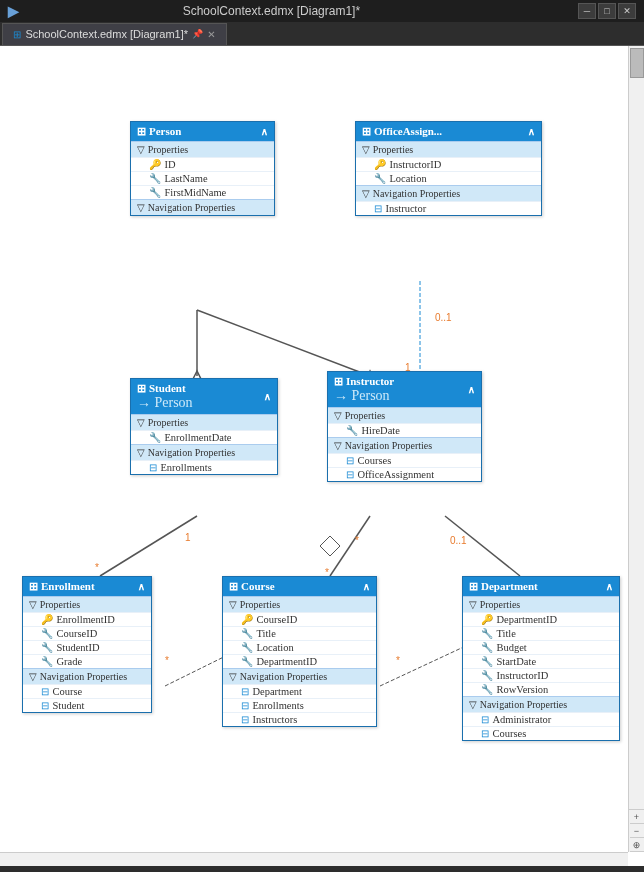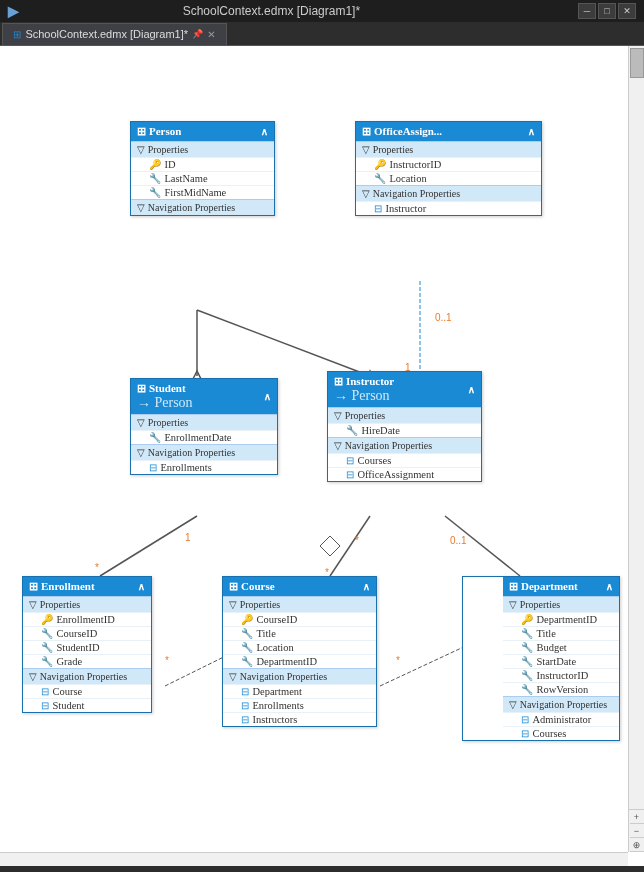--- a/index.html
+++ b/index.html
@@ -439,21 +439,21 @@
     <div class="entity-row">
       <span class="icon">⊟</span>
       <span>Enrollments</span>
     </div>
     <div class="entity-row">
       <span class="icon">⊟</span>
       <span>Instructors</span>
     </div>
   </div>
 
-  <div class="entity" style="left:462px; top:530px; width:158px;padding-left:40px;">
+  <div class="entity" style="left:462px; top:530px; width:158px;">
     <div class="entity-header">
       <div class="header-left">
         <span>⊞ Department</span>
       </div>
       <span class="expand-icon">∧</span>
     </div>
     <div class="entity-section-header">
       <span>▽</span>
       <span>Properties</span>
     </div>

